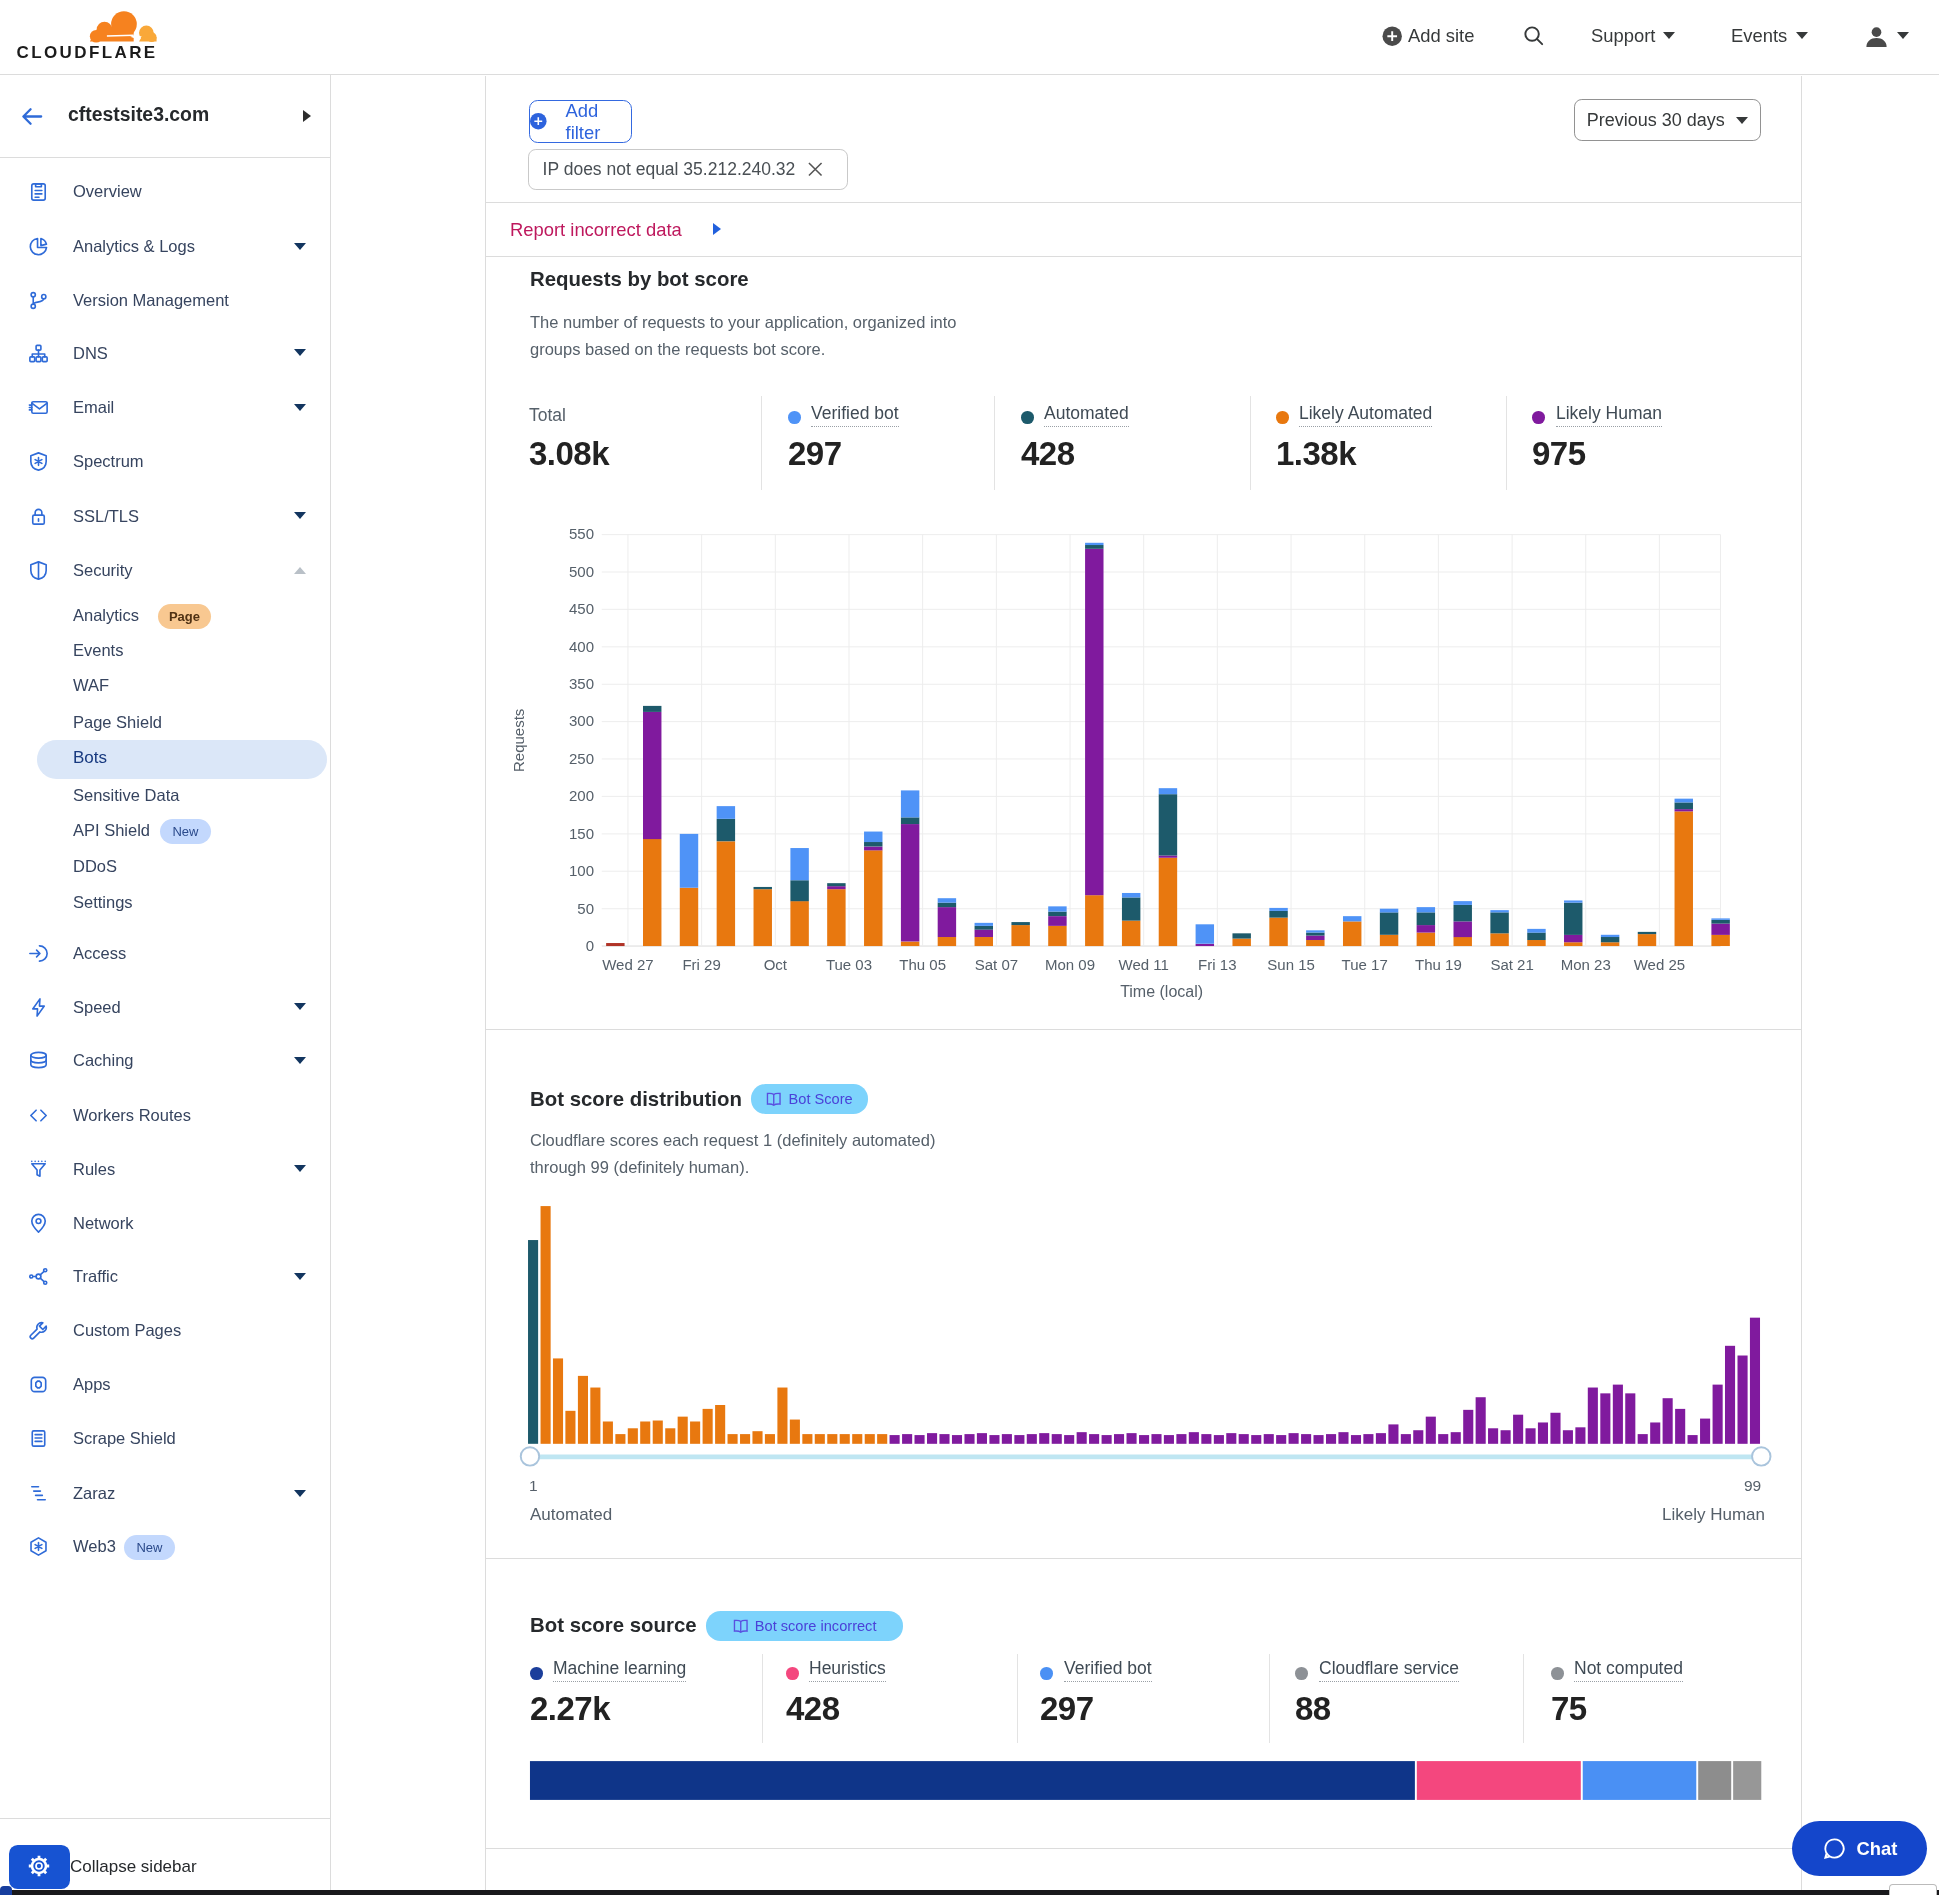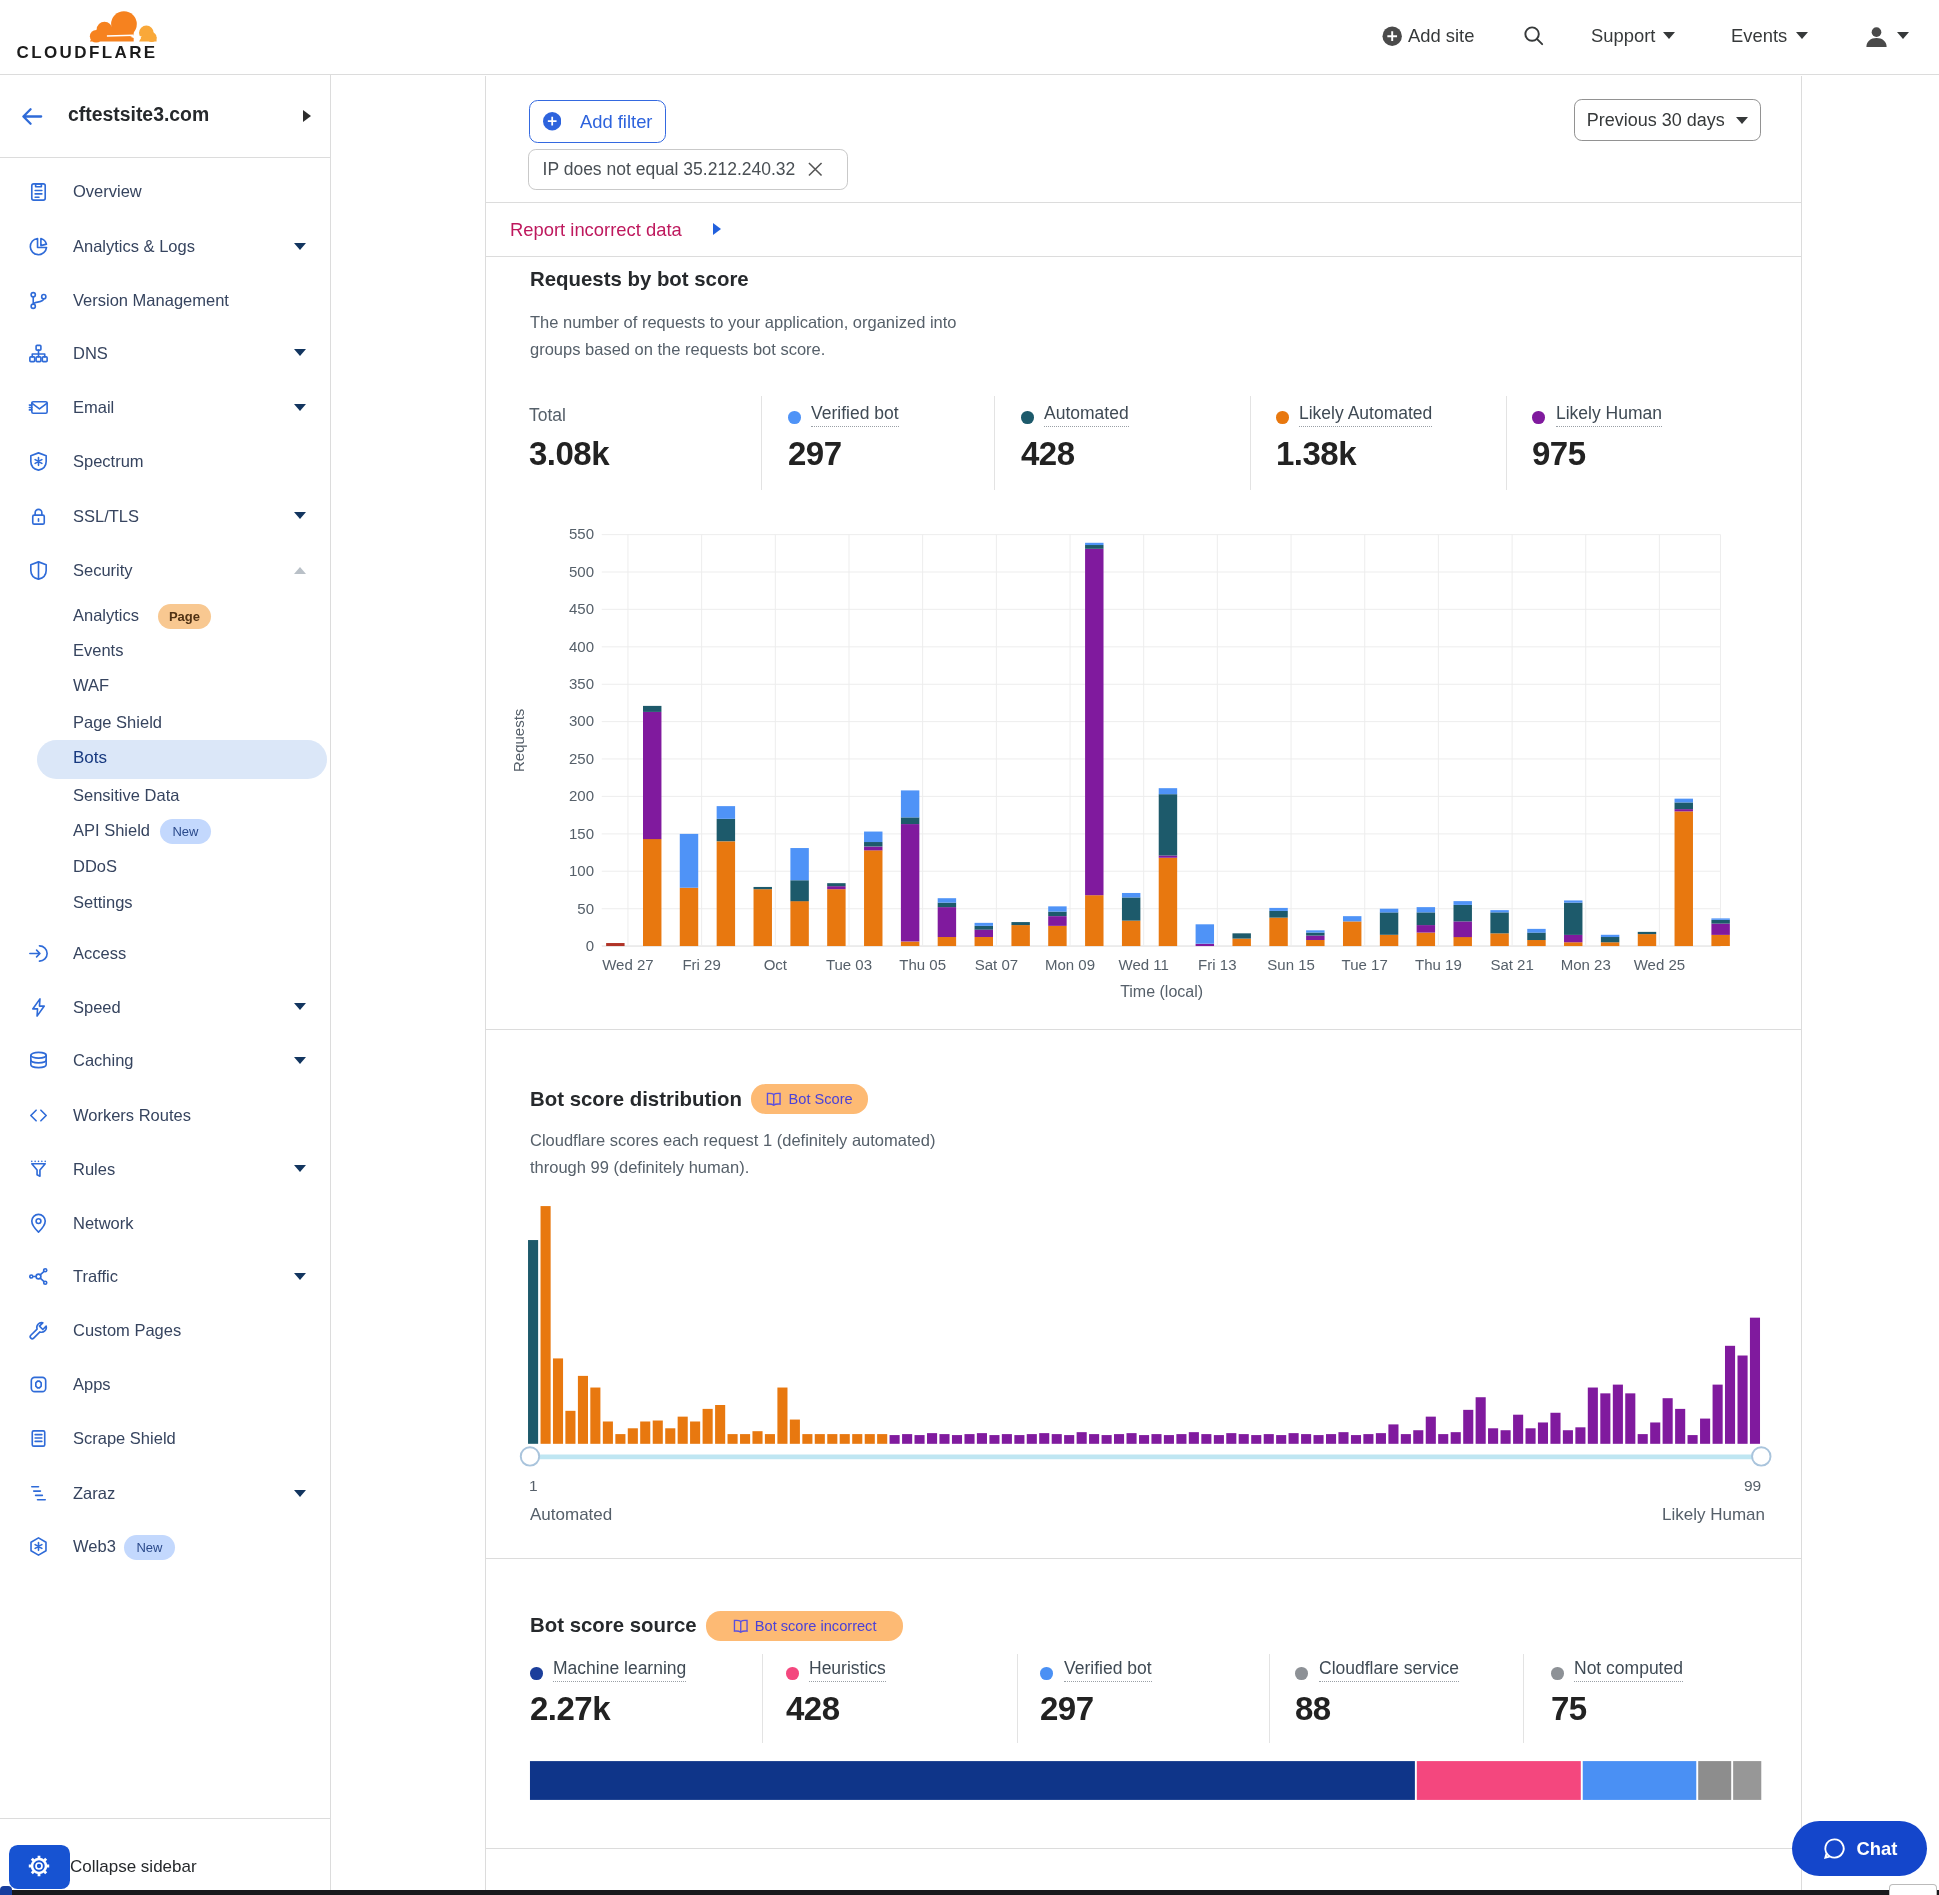--- a/index.html
+++ b/index.html
@@ -1,20 +1,20 @@
 <!DOCTYPE html>
 <html><head><meta charset="utf-8"><style>
 *{margin:0;padding:0;box-sizing:border-box}
 body{font-family:"Liberation Sans",sans-serif;width:1940px;height:1895px;position:relative;background:#fff;overflow:hidden;color:#36393a}
 .ab{position:absolute}
 .dot{width:12.6px;height:12.6px;border-radius:50%;display:inline-block}
 .lgl{font-size:17.5px;color:#3f4a54;border-bottom:1.9px dotted #9aa0a6;padding-bottom:1.9px}
 .big{font-size:33px;font-weight:bold;color:#222;letter-spacing:-0.5px}
 .vsep{position:absolute;width:1px;background:#e3e3e3}
-.badge{position:absolute;background:#fdba74;border-radius:14.6px;color:#4a41d8;font-size:14.6px;display:flex;align-items:center;justify-content:center;gap:6.8px}
+.badge{position:absolute;background:#7dd3fc;border-radius:14.6px;color:#4a41d8;font-size:14.6px;display:flex;align-items:center;justify-content:center;gap:6.8px}
 </style></head><body>
 <div class="ab" style="left:0;top:0;width:1940px;height:75px;background:#fff;border-bottom:1px solid #dcdcdc"></div>
 <svg class="ab" style="left:85px;top:7.8px" width="74" height="37" viewBox="0 0 76 38">
 <g fill="#f6821f">
 <circle cx="40" cy="16.5" r="13.2"></circle>
 <circle cx="20" cy="22" r="8"></circle>
 <circle cx="11.5" cy="29" r="6.5"></circle>
 <path d="M5 34.5h45V20.5H13z"></path>
 </g>
 <path d="M22.5 28.8L50 28" stroke="#fff" stroke-width="1.6" fill="none"></path>
@@ -191,21 +191,21 @@
       <path d="M12 1.8v2.6M12 19.6v2.6M1.8 12h2.6M19.6 12h2.6M4.8 4.8l1.8 1.8M17.4 17.4l1.8 1.8M4.8 19.2l1.8-1.8M17.4 6.6l1.8-1.8"></path>
     </g>
   </svg>
 <div class="ab" style="left:70px;top:1857px;font-size:17px;color:#26292c">Collapse sidebar</div>
 <div class="ab" style="left:485px;top:76px;width:1317px;height:1819px;background:#fff;border-left:1px solid #dcdcdc;border-right:1px solid #dcdcdc"></div>
 <div class="ab" style="left:485px;top:202px;width:1317px;border-top:1px solid #dcdcdc"></div>
 <div class="ab" style="left:485px;top:256px;width:1317px;border-top:1px solid #dcdcdc"></div>
 <div class="ab" style="left:485px;top:1029px;width:1317px;border-top:1px solid #dcdcdc"></div>
 <div class="ab" style="left:485px;top:1558px;width:1317px;border-top:1px solid #dcdcdc"></div>
 <div class="ab" style="left:485px;top:1848px;width:1317px;border-top:1px solid #dcdcdc"></div>
-<div class="ab" style="left:529px;top:100px;width:137px;height:43px;border:1.5px solid #3469e0;border-radius:8.7px;display:flex;align-items:center;justify-content:center;gap:19px">
+<div class="ab" style="left:529px;top:100px;width:103px;height:43px;border:1.5px solid #3469e0;border-radius:8.7px;display:flex;align-items:center;justify-content:center;gap:19px">
     <svg width="18.4" height="18.4" viewBox="0 0 19 19">
       <circle cx="9.5" cy="9.5" r="9.5" fill="#2d63dd"></circle>
       <path d="M9.5 5v9M5 9.5h9" stroke="#fff" stroke-width="1.8"></path>
     </svg>
     <span style="font-size:18.4px;color:#2d63dd">Add filter</span>
   </div>
 <div class="ab" style="left:528px;top:149px;width:320px;height:41px;border:1px solid #c9c9c9;border-radius:7.8px;display:flex;align-items:center;padding:0 13.6px;gap:11.6px">
     <span style="font-size:17.5px;color:#494f54">IP does not equal 35.212.240.32</span>
     <svg width="16.5" height="16.5" viewBox="0 0 17 17" stroke="#555" stroke-width="1.6">
       <path d="M2 2l13 13M15 2L2 15"></path>

